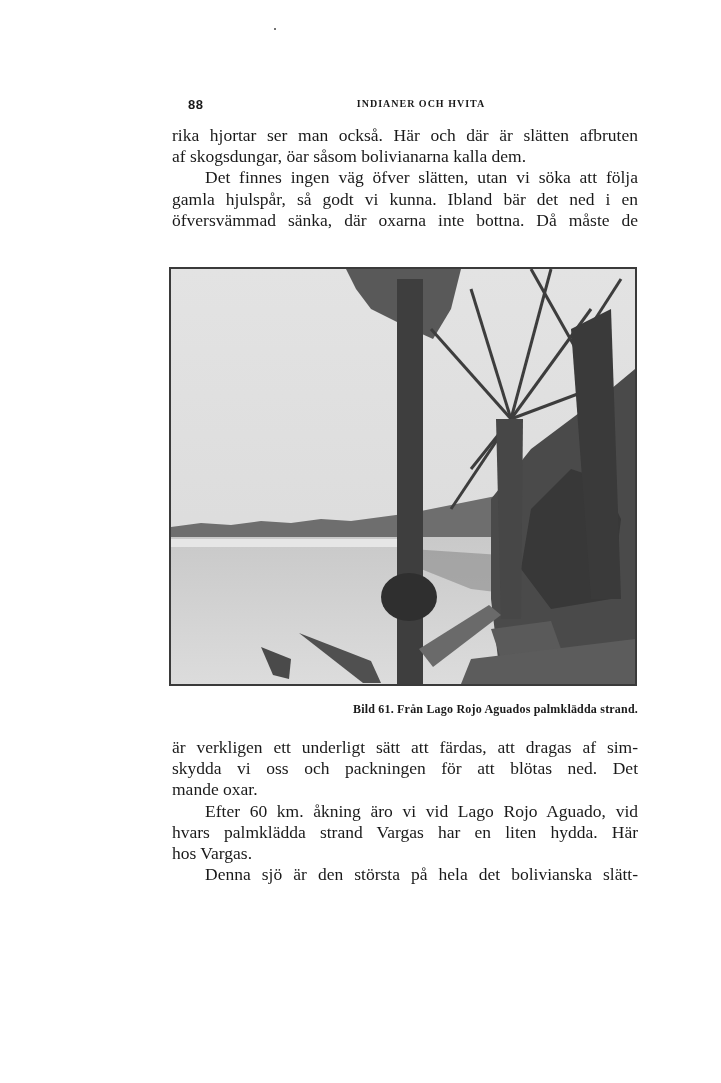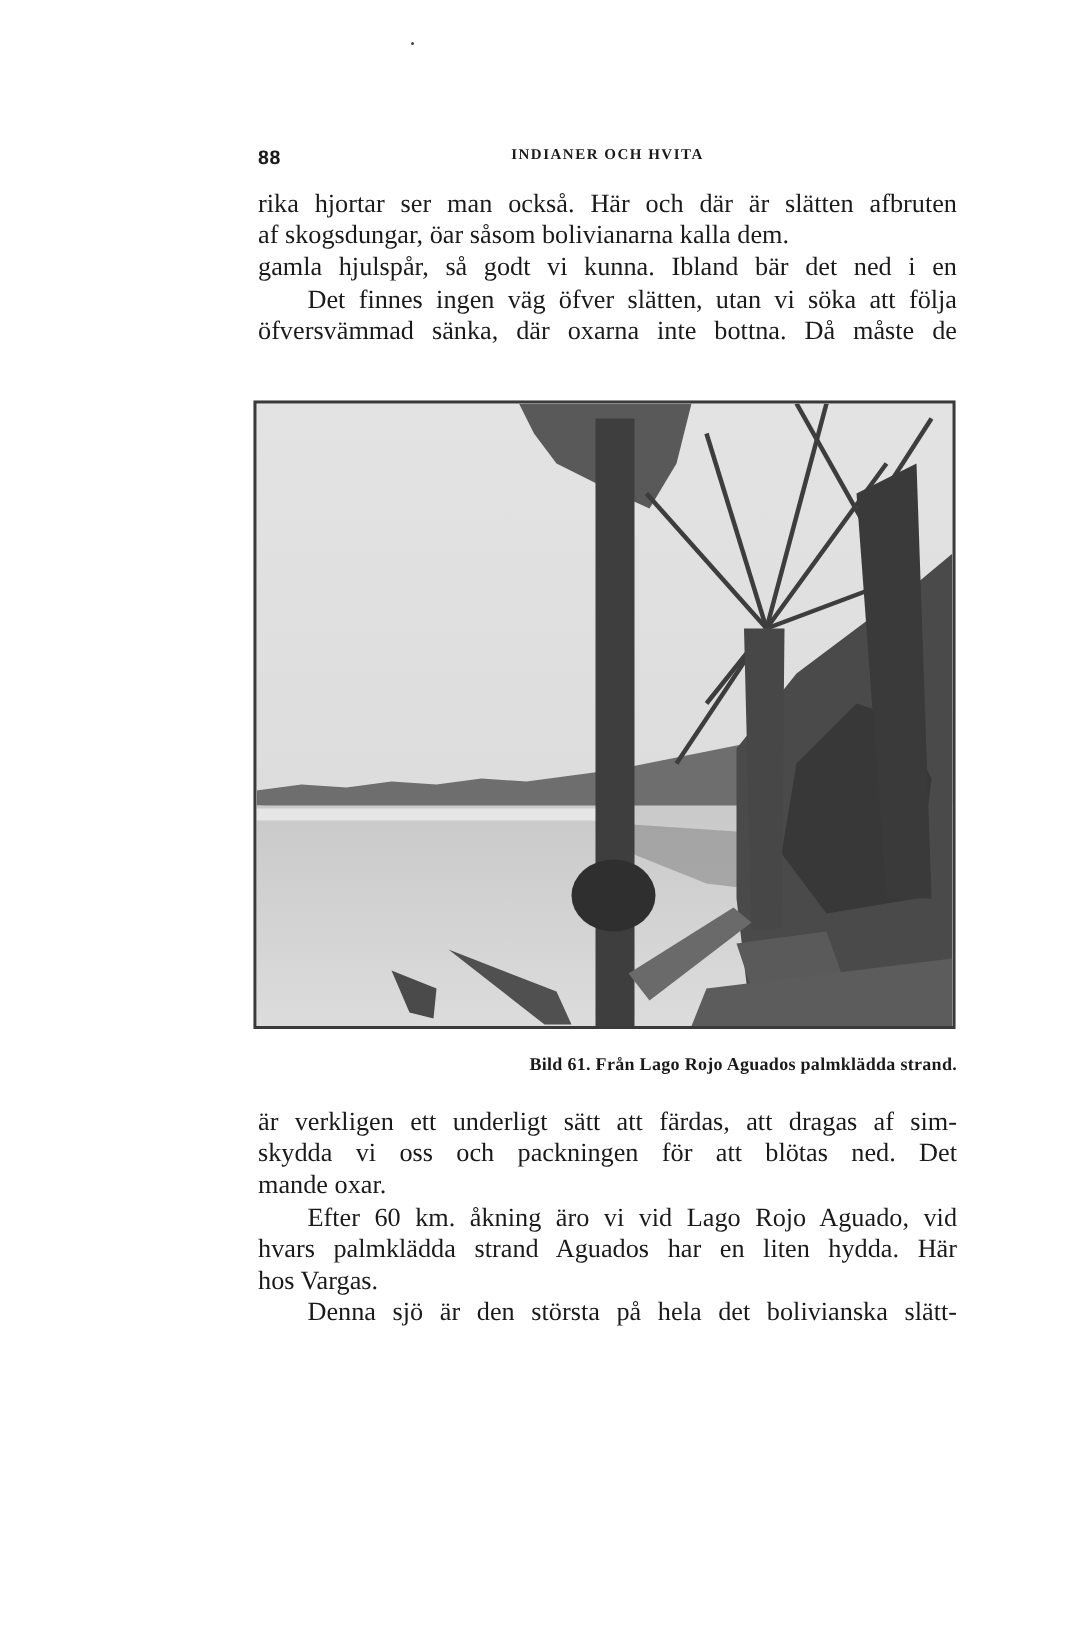--- a/index.html
+++ b/index.html
@@ -1,19 +1,19 @@
 <!DOCTYPE html>
 <html><head>
 <meta charset="utf-8">
 <style>
   html, body { margin:0; padding:0; }
   body { width:721px; height:1083px; background:#ffffff; position:relative; overflow:hidden;
          font-family:"Liberation Serif", "DejaVu Serif", serif; color:#1a1a1a; }
   .speck { position:absolute; left:274px; top:28px; width:2px; height:2px; background:#444; border-radius:1px; }
-  .running-head { position:absolute; left:172px; top:97px; width:466px; height:16px; }
+  .running-head { position:absolute; left:188px; top:97px; width:466px; height:16px; }
   .page-num { position:absolute; left:0; top:0; font-size:13px; font-weight:bold; font-family:"Liberation Sans", sans-serif; letter-spacing:0.5px;}
   .running-title { position:absolute; left:0; right:0; text-align:center; top:1px; font-size:10px; font-weight:bold; letter-spacing:1px; }
   .para-block { position:absolute; left:172px; width:466px; font-size:17.5px; line-height:21.2px; }
   .line { display:block; height:21.2px; white-space:nowrap; text-align:justify; text-align-last:justify; }
   .line.last { text-align-last:left; }
   .line.indent { padding-left:33px; }
   .block1 { top:125px; }
   .block2 { top:737px; }
   .figure { position:absolute; left:169px; top:267px; width:468px; height:419px; border:2px solid #3a3a3a; box-sizing:border-box; overflow:hidden; background:#d8d8d8; }
   .caption { position:absolute; left:172px; top:702px; width:466px; text-align:right; font-size:12px; font-weight:bold; letter-spacing:0.2px; }
@@ -27,22 +27,22 @@
 <div class="speck"></div>
 
 <div class="running-head">
   <span class="page-num">88</span>
   <div class="running-title">INDIANER OCH HVITA</div>
 </div>
 
 <div class="para-block block1">
   <span class="line">rika hjortar ser man också.  Här och där är slätten afbruten</span>
   <span class="line last">af skogsdungar, öar såsom bolivianarna kalla dem.</span>
+  <span class="line indent">Det finnes ingen väg öfver slätten, utan vi söka att följa</span>
   <span class="line">gamla hjulspår, så godt vi kunna.  Ibland bär det ned i en</span>
-  <span class="line indent">Det finnes ingen väg öfver slätten, utan vi söka att följa</span>
   <span class="line">öfversvämmad sänka, där oxarna inte bottna.  Då måste de</span>
 </div>
 
 <div class="figure">
   <svg width="464" height="415" viewBox="0 0 464 415">
     <defs>
       <linearGradient id="sky" x1="0" y1="0" x2="0" y2="1">
         <stop offset="0" stop-color="#e3e3e3"></stop>
         <stop offset="1" stop-color="#d9d9d9"></stop>
       </linearGradient>
@@ -93,21 +93,21 @@
   </svg>
 </div>
 
 <div class="caption">Bild 61.  Från Lago Rojo Aguados palmklädda strand.</div>
 
 <div class="para-block block2">
   <span class="line">är verkligen ett underligt sätt att färdas, att dragas af sim-</span>
   <span class="line">skydda vi oss och packningen för att blötas ned.  Det</span>
   <span class="line last">mande oxar.</span>
   <span class="line indent">Efter 60 km. åkning äro vi vid Lago Rojo Aguado, vid</span>
-  <span class="line">hvars palmklädda strand Aguados har en liten hydda.  Här</span>
+  <span class="line">hvars palmklädda strand Vargas har en liten hydda.  Här</span>
   <span class="line last">hos Vargas.</span>
   <span class="line indent">Denna sjö är den största på hela det bolivianska slätt-</span>
 </div>
 
 <div class="watermark">
   <span class="wm-small">Digitized by</span>
   <span class="wm-big">Google</span>
 </div>
 
 </body></html>

